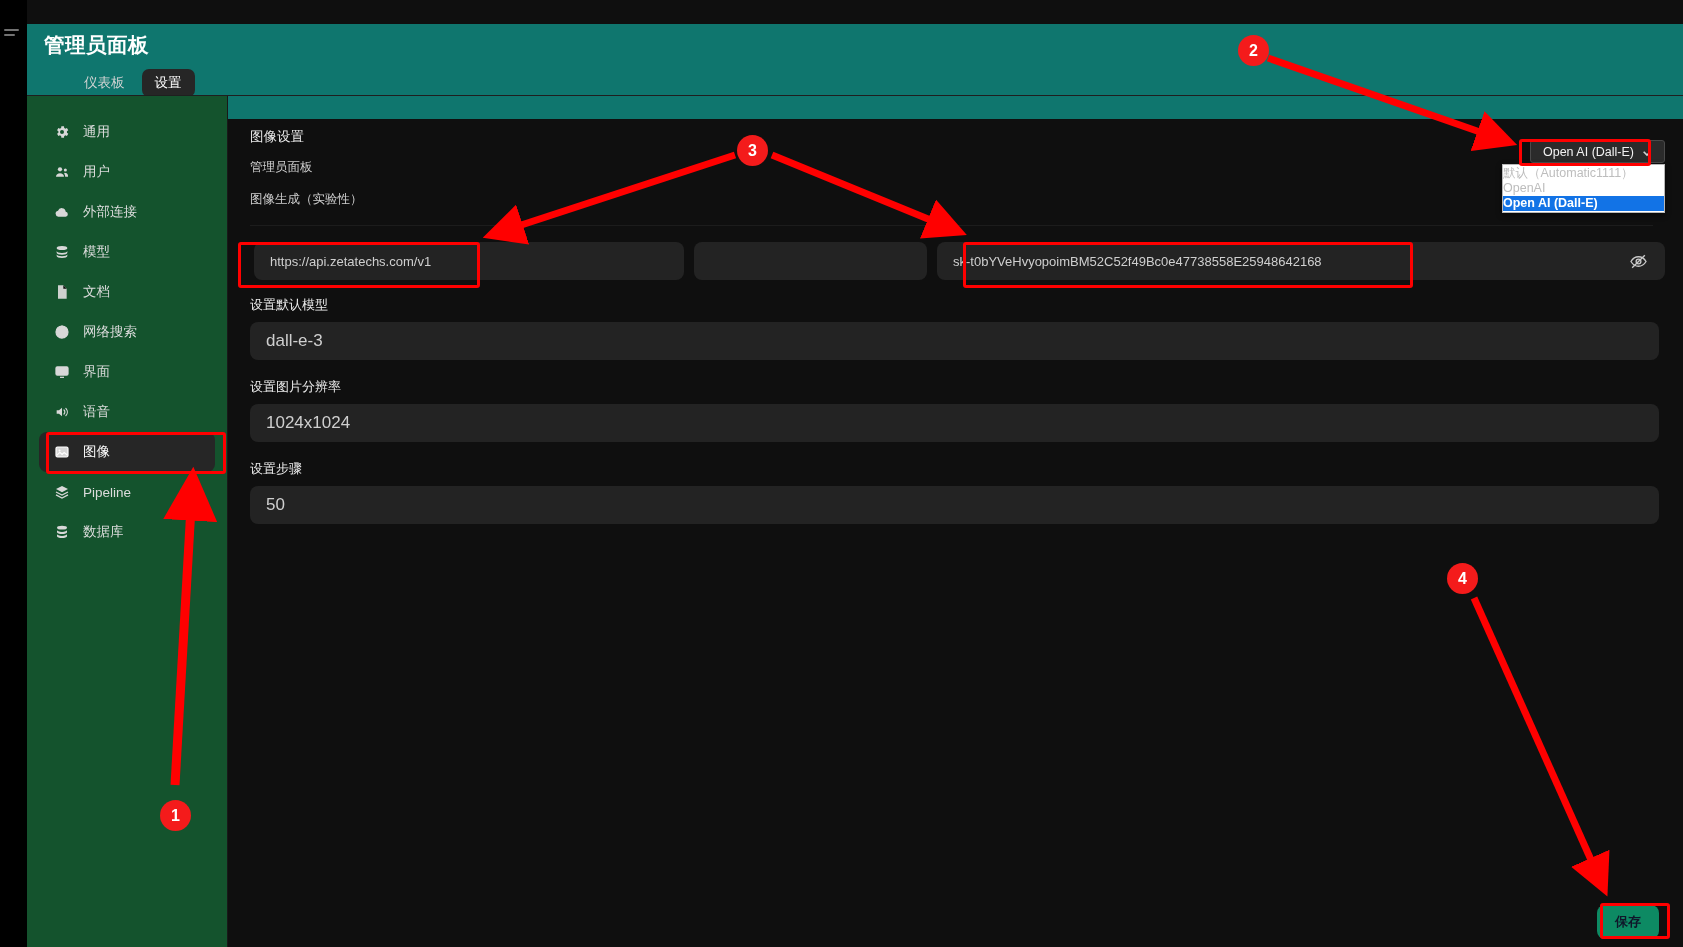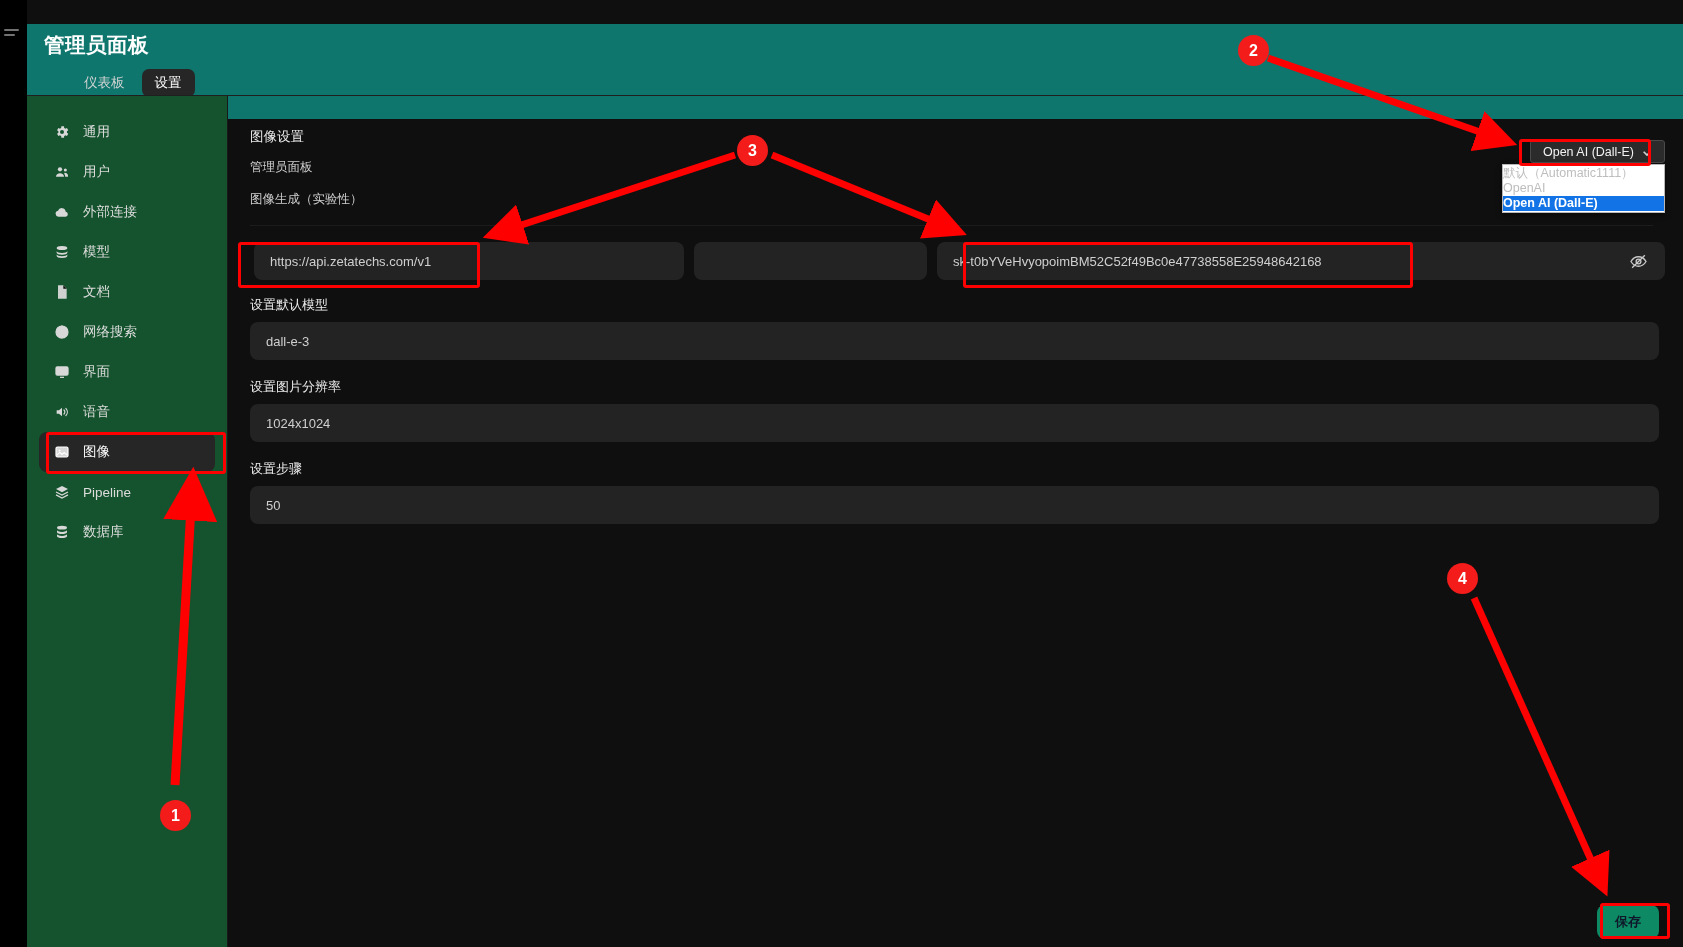--- a/index.html
+++ b/index.html
@@ -102,21 +102,21 @@
   .eye-btn {
     position: absolute; right: 16px; top: 50%; transform: translateY(-50%);
     width: 22px; height: 22px; cursor: pointer; display: flex; align-items: center; justify-content: center;
   }
   .eye-btn svg { width: 19px; height: 19px; stroke: #c9c9c9; fill: none; stroke-width: 1.7; }
 
   .stack { padding-left: 12px; padding-right: 6px; margin-top: 16px; }
   .stack .lbl { font-size: 13px; color: #ececec; margin-bottom: 8px; }
   .stack .inp {
     background: #232323; border-radius: 8px; height: 38px; width: 100%;
-    display: flex; align-items: center; padding: 0 16px; font-size: 13px; color: #cfcfcf;
+    display: flex; align-items: center; padding: 0 16px; font-size: 17px; color: #cfcfcf;
     margin-bottom: 18px;
   }
 
   
   .save-btn {
     position: absolute; right: 24px; bottom: 20px;
     background: #0d8a63; color: #0f172a; font-size: 13px; font-weight: bold;
     border: none; border-radius: 8px; padding: 8px 18px; cursor: pointer;
     font-family: "Liberation Sans", sans-serif;
   }

